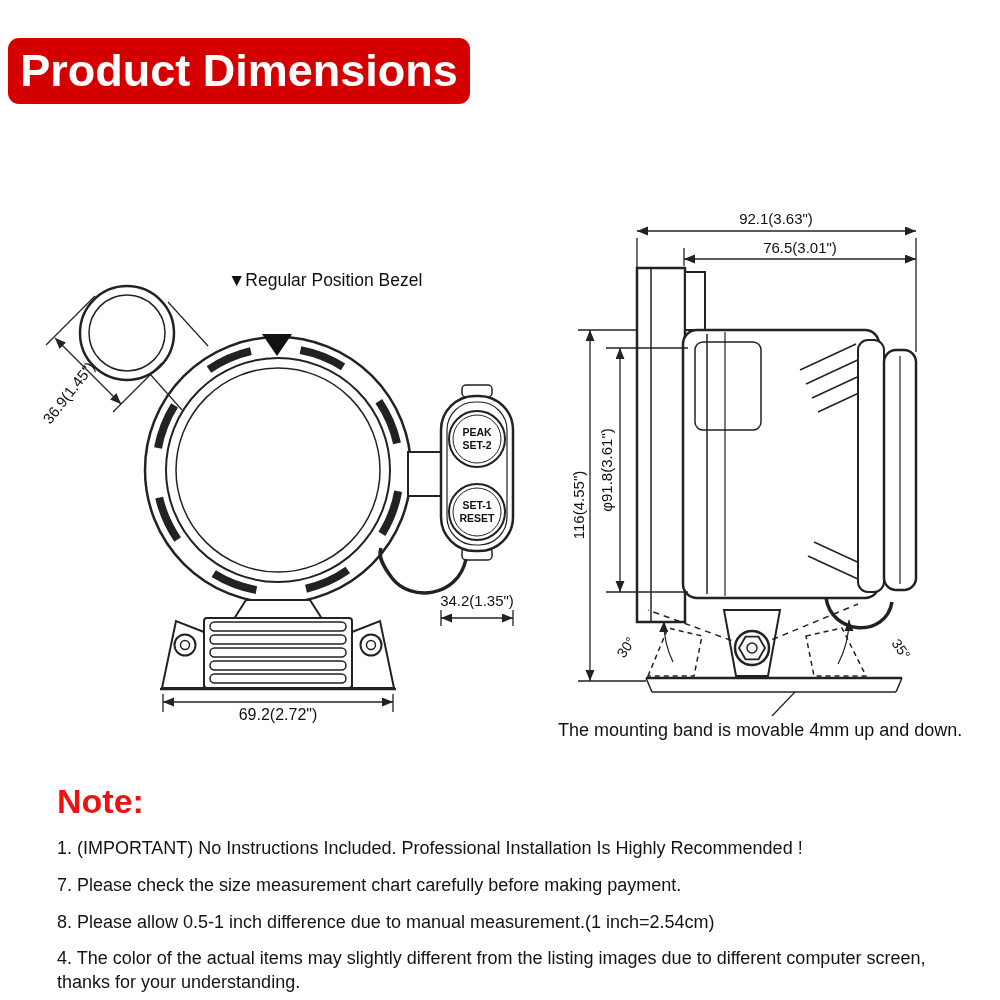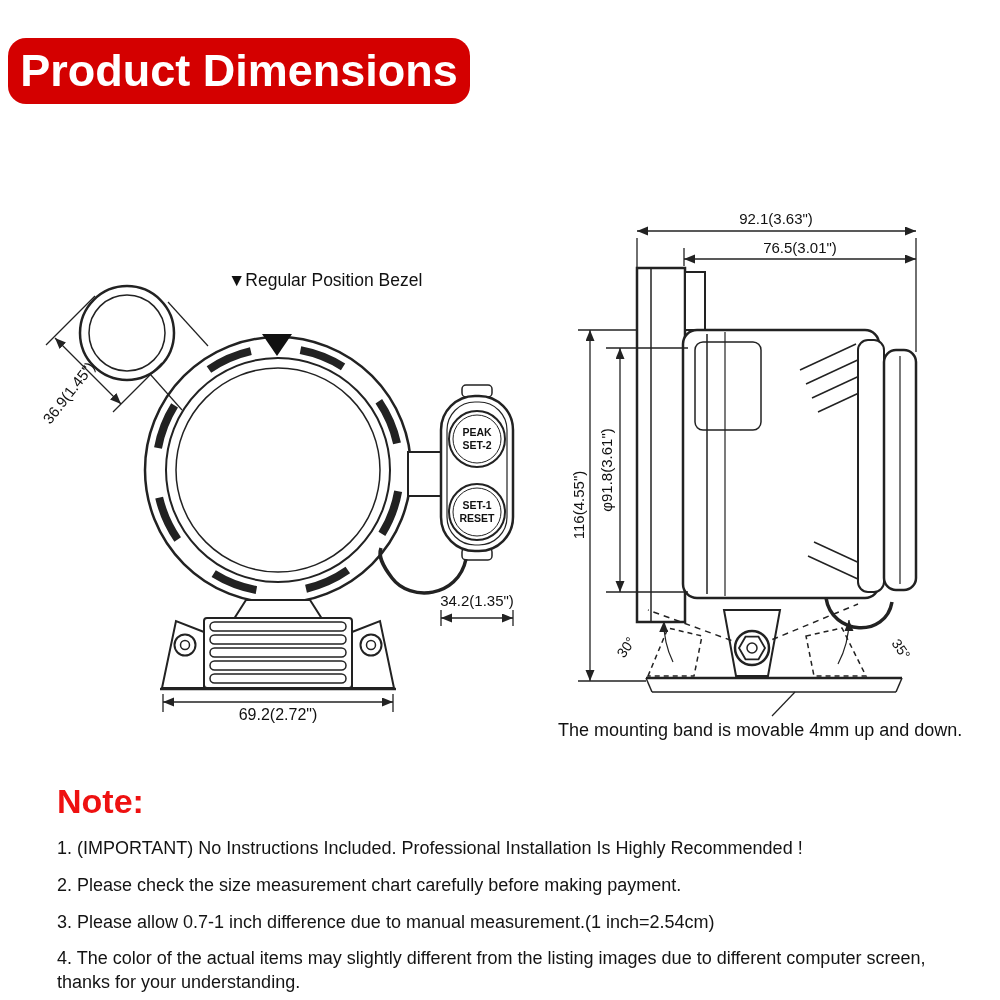--- a/index.html
+++ b/index.html
@@ -1,19 +1,19 @@
 <!DOCTYPE html>
 <html><head>
 <meta charset="utf-8">
 <style>
   html,body{margin:0;padding:0;background:#fff;}
   .page{position:relative;width:1000px;height:1000px;background:#ffffff;overflow:hidden;
         font-family:"Liberation Sans", sans-serif;color:#151515;}
   .banner{position:absolute;left:8px;top:38px;width:462px;height:66px;background:#d40000;
-          border-radius:18px;display:flex;align-items:center;justify-content:center;}
+          border-radius:11px;display:flex;align-items:center;justify-content:center;}
   .banner span{color:#ffffff;font-size:45px;font-weight:bold;letter-spacing:0px;}
   svg text{font-family:"Liberation Sans", sans-serif;fill:#111;}
   .diagram{position:absolute;left:0;top:0;}
   .notes{position:absolute;left:57px;top:782px;width:905px;}
   .notes .heading{color:#ee1111;font-size:34px;font-weight:bold;margin-bottom:16px;}
   .notes .item{font-size:18px;line-height:1.32;margin-bottom:13px;color:#141414;}
 </style>
 </head>
 <body>
 
@@ -181,18 +181,18 @@
       <text x="630" y="650" font-size="14" text-anchor="middle" transform="rotate(-55 630 650)" stroke="none" fill="#111">30°</text>
       <text x="897" y="652" font-size="14" text-anchor="middle" transform="rotate(55 897 652)" stroke="none" fill="#111">35°</text>
 
       <text x="558" y="736" font-size="18" stroke="none" fill="#111">The mounting band is movable 4mm up and down.</text>
     </g>
   </svg>
 
   <div class="notes">
     <div class="heading">Note:</div>
     <div class="item">1. (IMPORTANT) No Instructions Included. Professional Installation Is Highly Recommended !</div>
-    <div class="item">2. Please check the size measurement chart carefully before making payment.</div>
-    <div class="item">3. Please allow 0.7-1 inch difference due to manual measurement.(1 inch=2.54cm)</div>
+    <div class="item">7. Please check the size measurement chart carefully before making payment.</div>
+    <div class="item">8. Please allow 0.5-1 inch difference due to manual measurement.(1 inch=2.54cm)</div>
     <div class="item">4. The color of the actual items may slightly different from the listing images due to different computer screen, thanks for your understanding.</div>
   </div>
 
 </div>
 
 </body></html>

